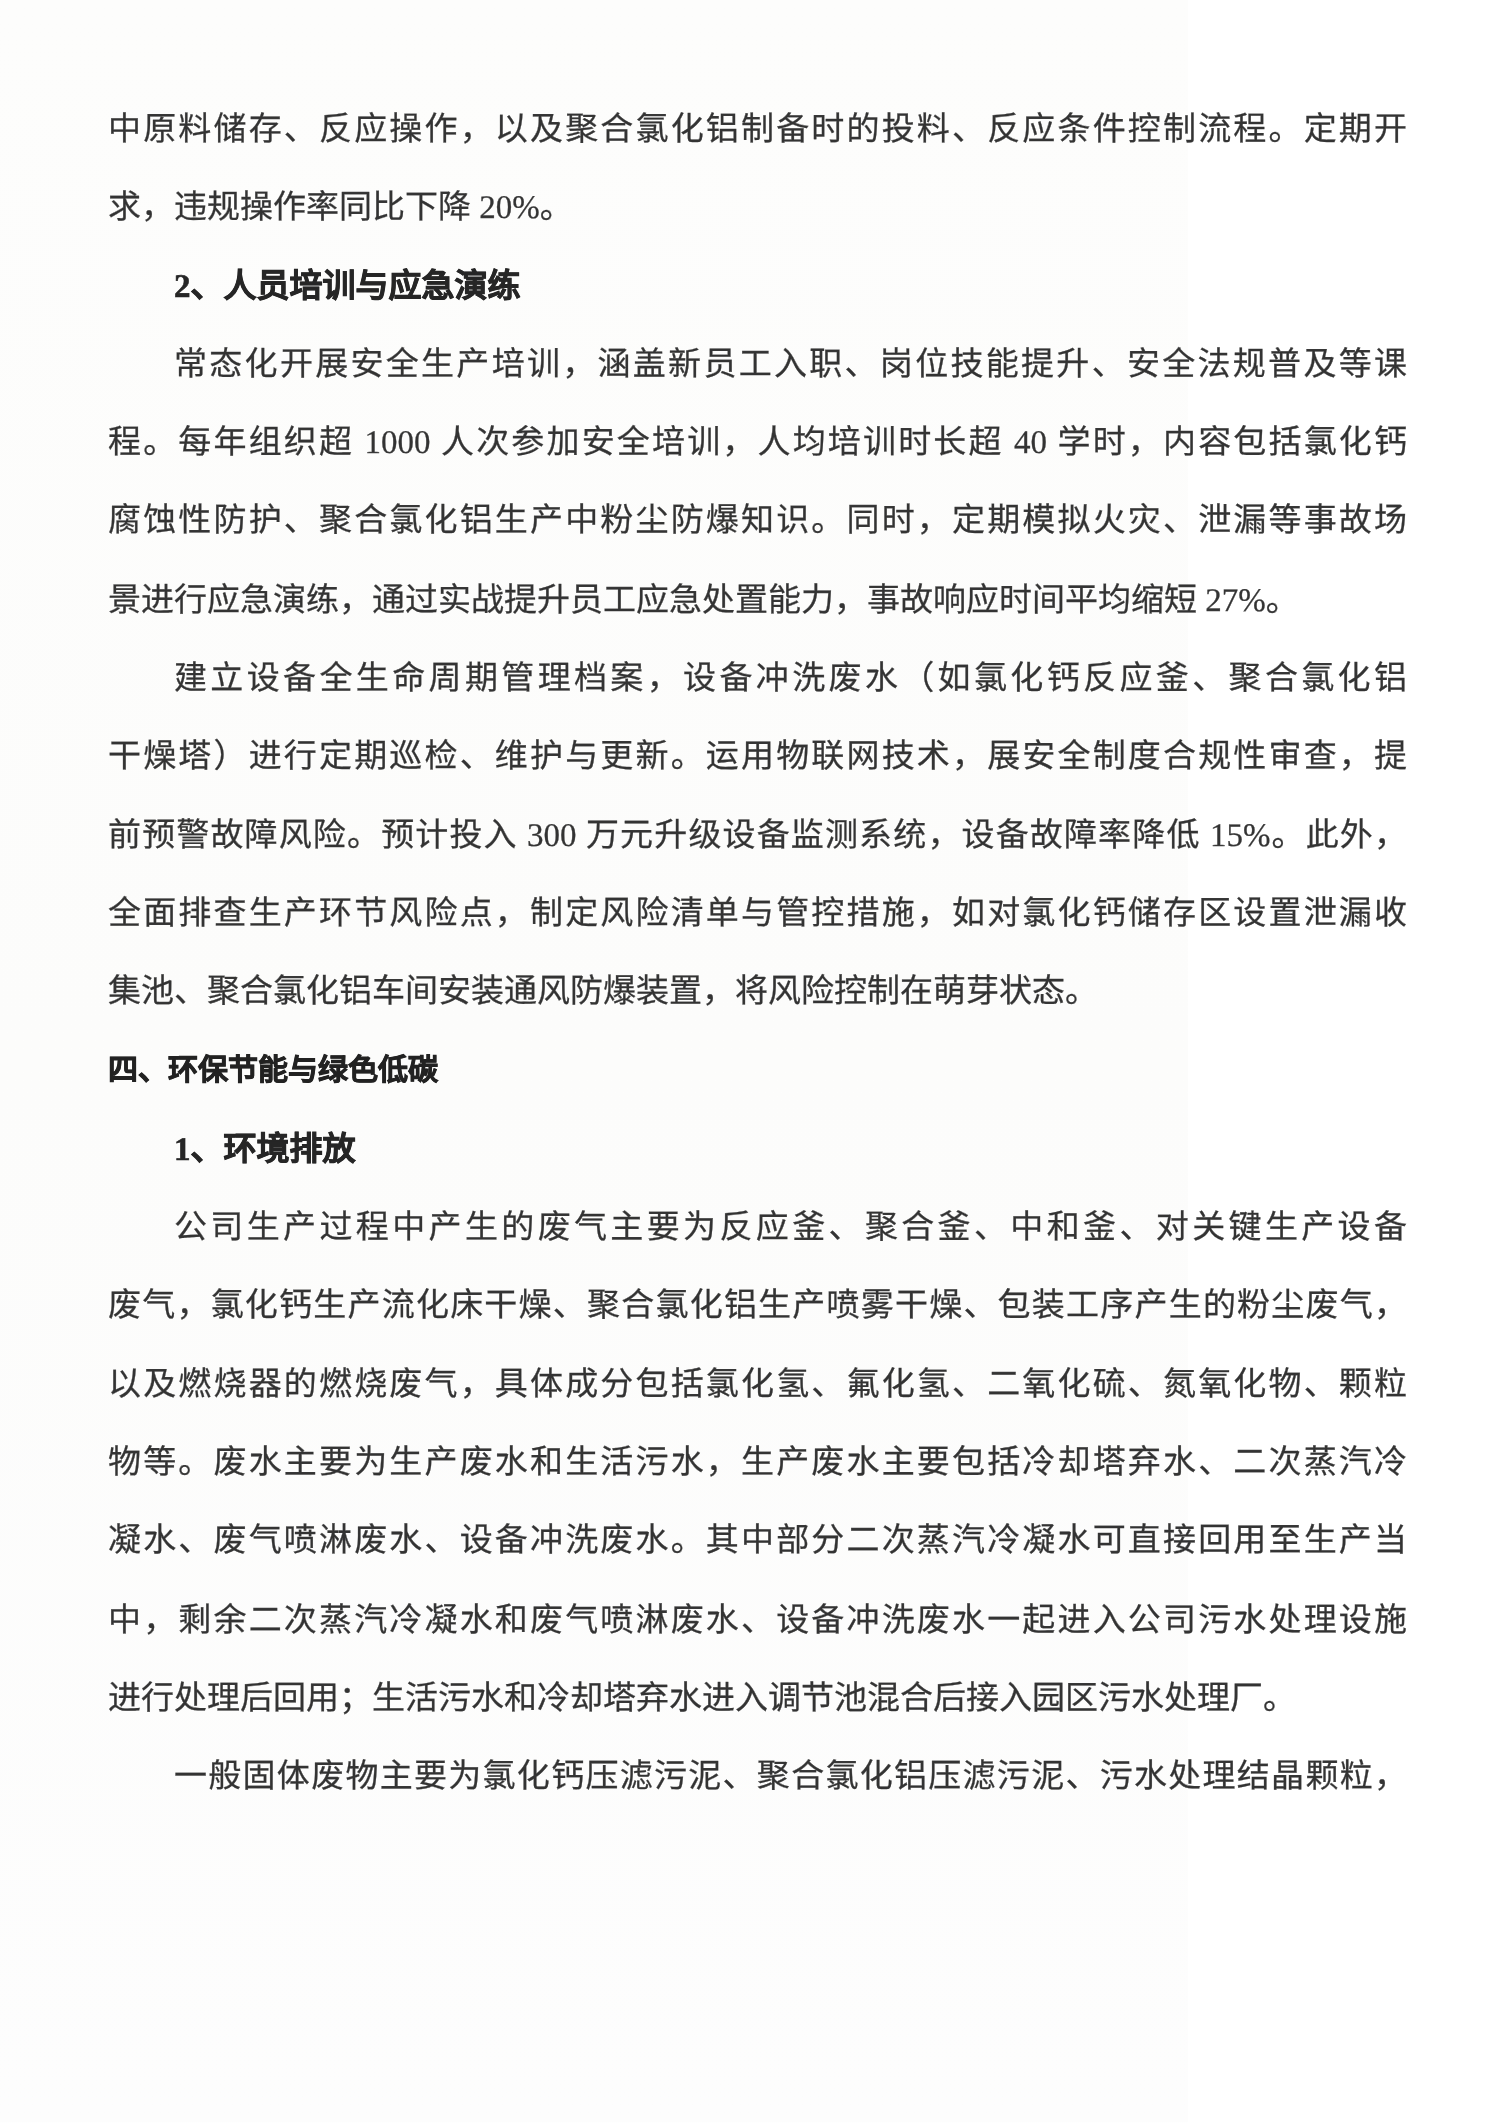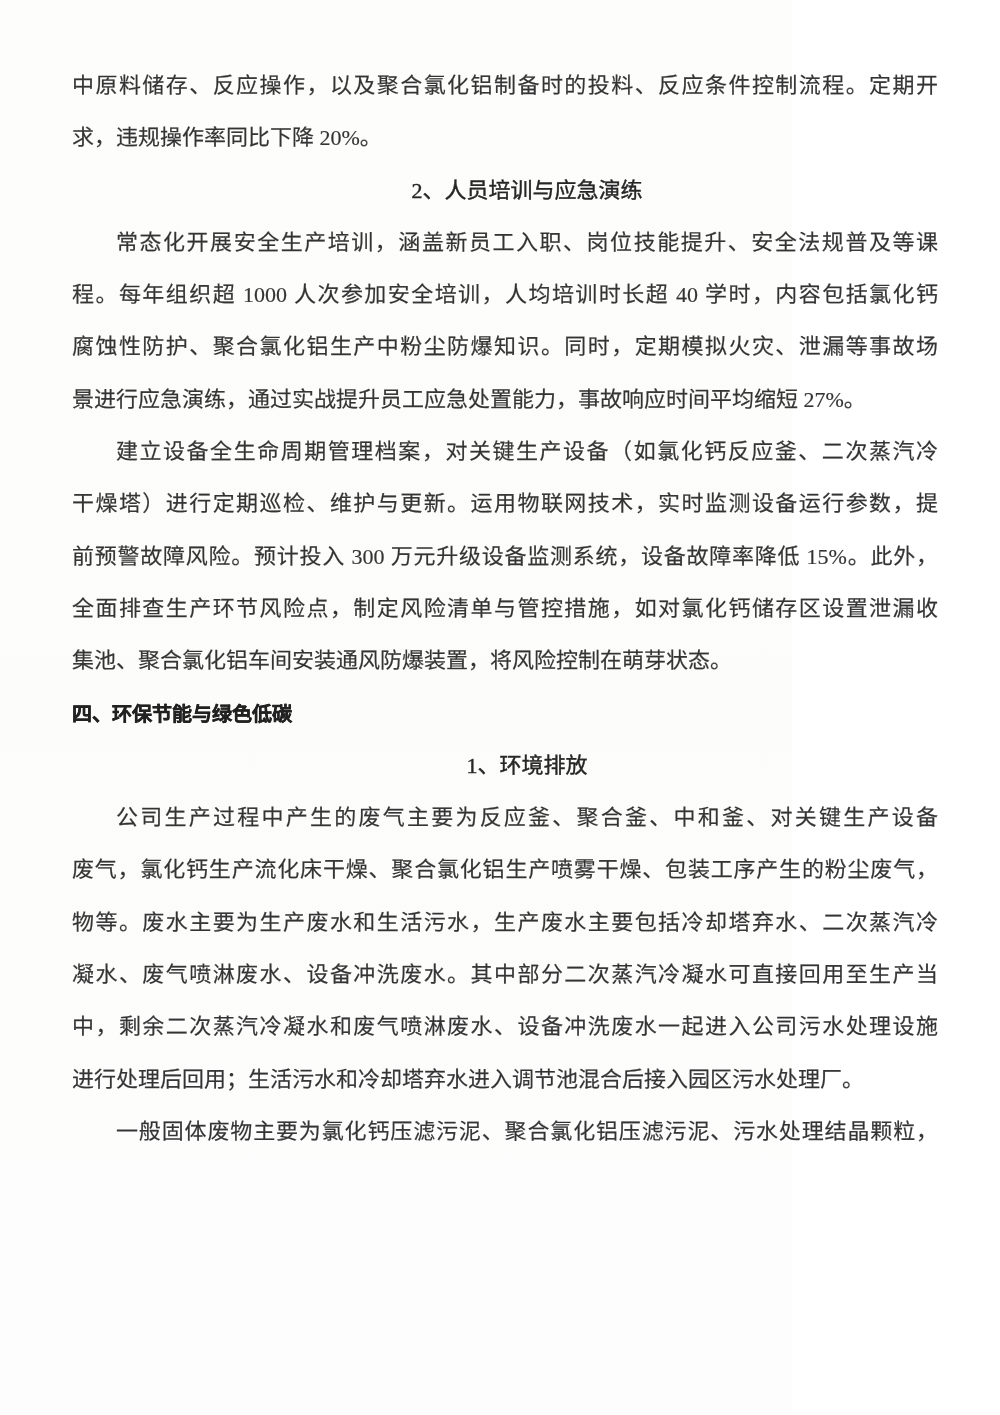--- a/index.html
+++ b/index.html
@@ -38,23 +38,22 @@
   .j {
     
     white-space: normal;
     text-align: justify;
     text-align-last: justify;
   }
   .ind {
     padding-left: 44px; 
   }
   .h2 {
-    font-weight: normal;
+    font-weight: bold;
     color: #262626;
-    text-align: center;
     -webkit-text-stroke: 0.4px #262626;
   }
   .h1 {
     font-weight: bold;
     font-size: 20px;
     color: #222222;
     -webkit-text-stroke: 0.4px #222222;
   }
 </style>
 </head>
@@ -67,32 +66,33 @@
     <div class="line">求，违规操作率同比下降 20%。</div>
 
     <div class="line h2 ind">2、人员培训与应急演练</div>
 
     <div class="line j ind">常态化开展安全生产培训，涵盖新员工入职、岗位技能提升、安全法规普及等课</div>
     <div class="line j">程。每年组织超 1000 人次参加安全培训，人均培训时长超 40 学时，内容包括氯化钙</div>
     <div class="line j">腐蚀性防护、聚合氯化铝生产中粉尘防爆知识。同时，定期模拟火灾、泄漏等事故场</div>
     <div class="line">景进行应急演练，通过实战提升员工应急处置能力，事故响应时间平均缩短 27%。</div>
 
 
-    <div class="line j ind">建立设备全生命周期管理档案，对关键生产设备（如氯化钙反应釜、二次蒸汽冷</div>
-    <div class="line j">干燥塔）进行定期巡检、维护与更新。运用物联网技术，实时监测设备运行参数，提</div>
+    <div class="line j ind">建立设备全生命周期管理档案，设备冲洗废水（如氯化钙反应釜、聚合氯化铝</div>
+    <div class="line j">干燥塔）进行定期巡检、维护与更新。运用物联网技术，展安全制度合规性审查，提</div>
     <div class="line j">前预警故障风险。预计投入 300 万元升级设备监测系统，设备故障率降低 15%。此外，</div>
     <div class="line j">全面排查生产环节风险点，制定风险清单与管控措施，如对氯化钙储存区设置泄漏收</div>
     <div class="line">集池、聚合氯化铝车间安装通风防爆装置，将风险控制在萌芽状态。</div>
 
     <div class="line h1">四、环保节能与绿色低碳</div>
 
     <div class="line h2 ind">1、环境排放</div>
 
     <div class="line j ind">公司生产过程中产生的废气主要为反应釜、聚合釜、中和釜、对关键生产设备</div>
     <div class="line j">废气，氯化钙生产流化床干燥、聚合氯化铝生产喷雾干燥、包装工序产生的粉尘废气，</div>
+    <div class="line j">以及燃烧器的燃烧废气，具体成分包括氯化氢、氟化氢、二氧化硫、氮氧化物、颗粒</div>
     <div class="line j">物等。废水主要为生产废水和生活污水，生产废水主要包括冷却塔弃水、二次蒸汽冷</div>
     <div class="line j">凝水、废气喷淋废水、设备冲洗废水。其中部分二次蒸汽冷凝水可直接回用至生产当</div>
     <div class="line j">中，剩余二次蒸汽冷凝水和废气喷淋废水、设备冲洗废水一起进入公司污水处理设施</div>
     <div class="line">进行处理后回用；生活污水和冷却塔弃水进入调节池混合后接入园区污水处理厂。</div>
 
     <div class="line j ind">一般固体废物主要为氯化钙压滤污泥、聚合氯化铝压滤污泥、污水处理结晶颗粒，</div>
 
   </div>
 </div>
 

